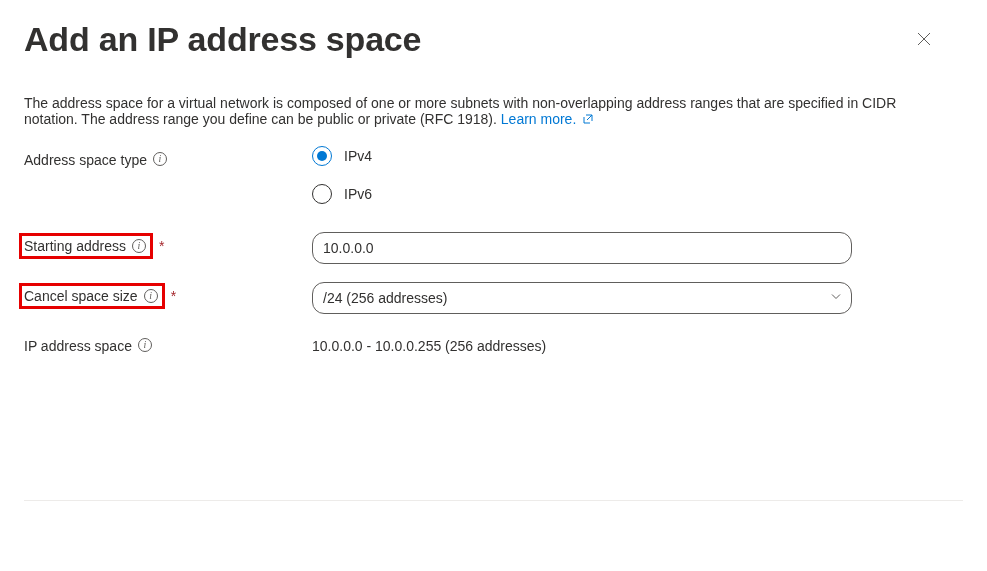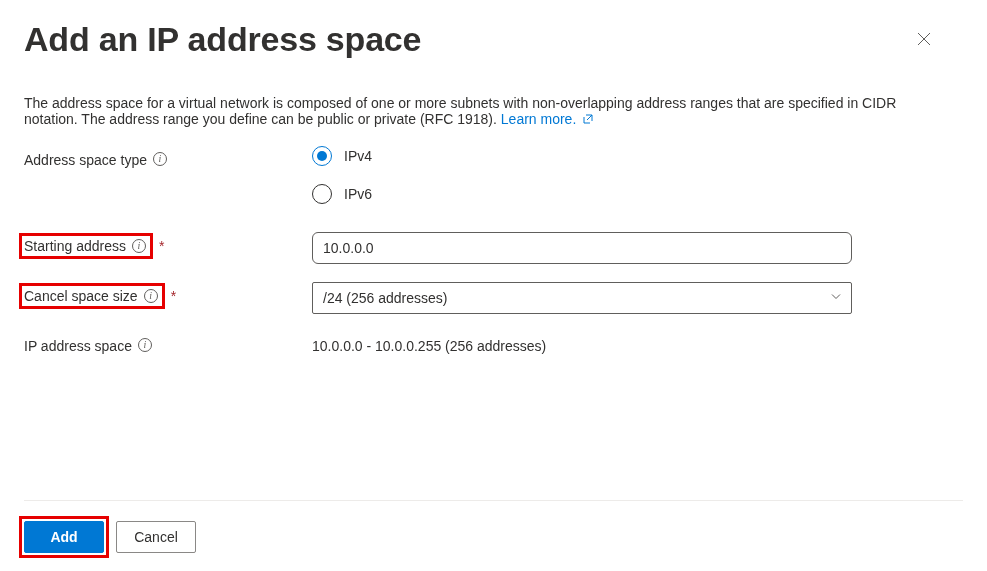--- a/index.html
+++ b/index.html
@@ -131,36 +131,36 @@
       border-radius: 50%;
     }
     .radio-label {
       font-size: 14px;
       color: #323130;
     }
     .text-input {
       width: 100%;
       height: 32px;
       border: 1px solid #605e5c;
-      border-radius: 6px;
+      border-radius: 12px;
       padding: 0 10px;
       font-size: 14px;
       font-family: inherit;
       color: #323130;
       outline: none;
     }
     .select-wrap {
       position: relative;
       width: 100%;
     }
     .select-input {
       width: 100%;
       height: 32px;
       border: 1px solid #605e5c;
-      border-radius: 2px;
+      border-radius: 12px;
       padding: 0 28px 0 10px;
       font-size: 14px;
       color: #323130;
       background: #fff;
       display: flex;
       align-items: center;
       cursor: pointer;
     }
     .chevron {
       position: absolute;
@@ -303,20 +303,14 @@
       </div>
       <div class="input-col">
         <div class="summary-text">10.0.0.0 - 10.0.0.255 (256 addresses)</div>
       </div>
     </div>
 
   </div>
 
   <div class="footer-sep"></div>
 
-  <div class="footer">
-    <span class="btn-highlight">
-      <button class="btn primary">Add</button>
-    </span>
-    <button class="btn">Cancel</button>
-  </div>
 
 </div>
 
 </body></html>

